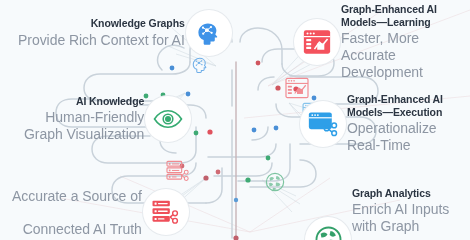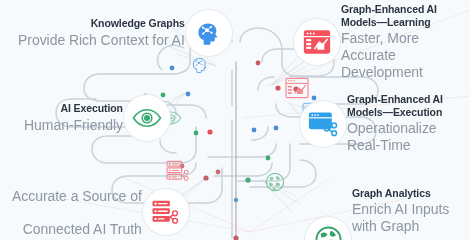--- a/index.html
+++ b/index.html
@@ -258,22 +258,23 @@
           <line x1="10.6" y1="9" x2="14.8" y2="11.4"></line>
           <line x1="10.6" y1="9" x2="7.3" y2="12.2"></line>
         </g>
       </svg>
       </span>
     </div>
   </div>
 
   <div class="callout left" style="left:24px;top:95px;">
     <div class="txt r">
-      <div class="title">AI Execution</div>
+      <div class="title">AI Knowledge</div>
       <div class="sub">Human-Friendly</div>
+      <div class="sub" style="margin-top:0;">Graph Visualization</div>
     </div>
     <div class="badge">
       <span>
       <svg width="30" height="20" viewBox="0 0 30 20">
         <path d="M1.5 10C5.4 4 10 1.7 15 1.7S24.6 4 28.5 10C24.6 16 20 18.3 15 18.3S5.4 16 1.5 10z" fill="none" stroke="#35ab71" stroke-width="1.6"></path>
         <circle cx="15" cy="10" r="4.8" fill="none" stroke="#35ab71" stroke-width="1.6"></circle>
         <circle cx="15" cy="10" r="3" fill="#35ab71"></circle>
       </svg>
       </span>
     </div>

